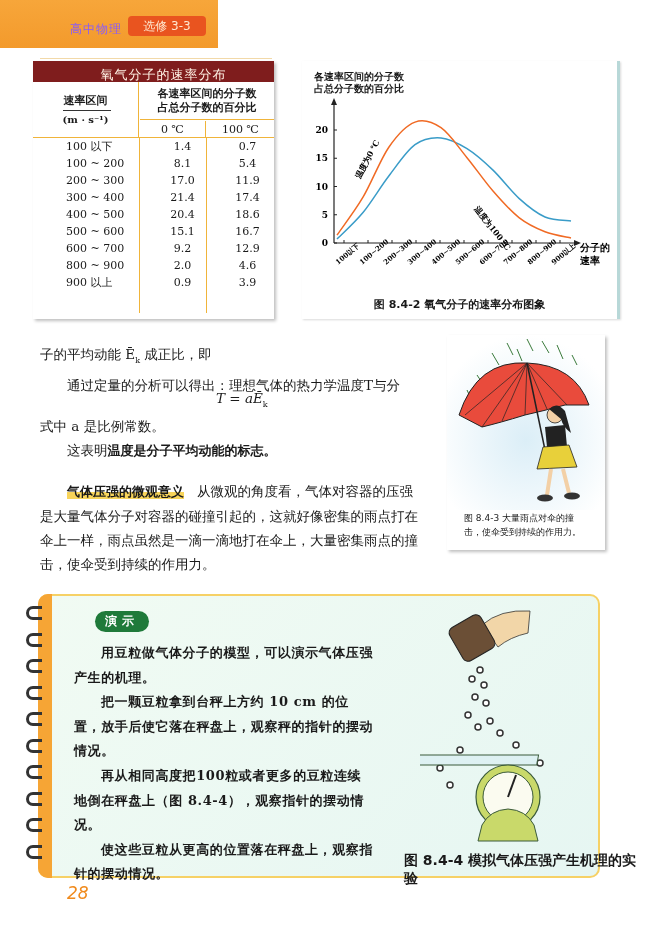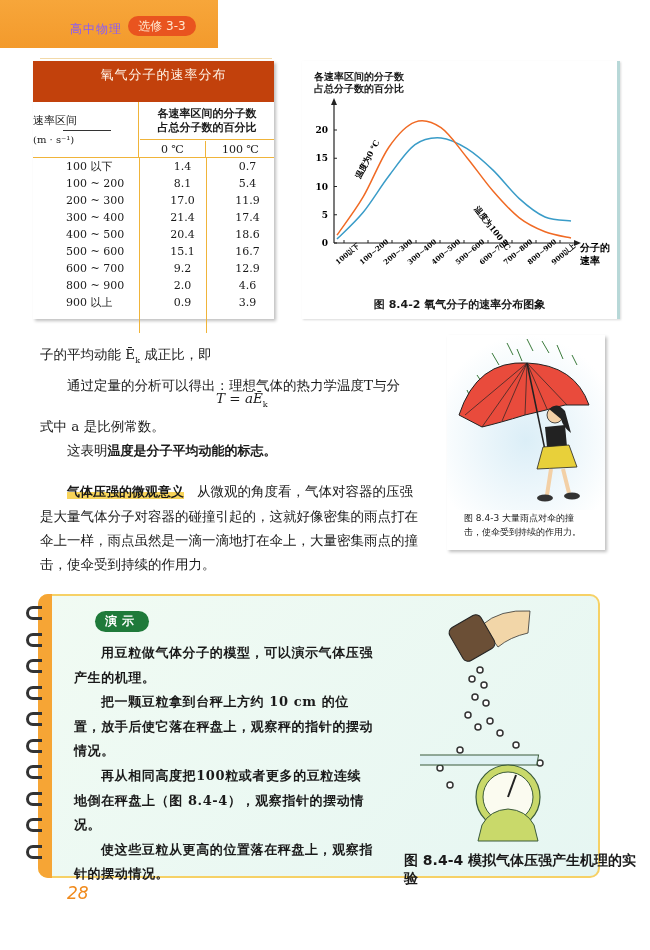--- a/index.html
+++ b/index.html
@@ -9,41 +9,41 @@
   }
   .header-band {
     position: absolute; left: 0; top: 0; width: 218px; height: 48px;
     background: linear-gradient(180deg, #f7a63a 0%, #f39a2c 100%);
   }
   .header-title {
     position: absolute; left: 70px; top: 21px; font-family: "DejaVu Sans", sans-serif;
     font-size: 12px; color: #8b5cf6; letter-spacing: 1px;
   }
   .header-pill {
-    position: absolute; left: 128px; top: 16px; height: 20px; width: 68px; border-radius: 10px;
+    position: absolute; left: 128px; top: 16px; height: 20px; width: 78px; border-radius: 4px;
     background: #e9541f; color: #ffe8d0; font-family: "DejaVu Sans", sans-serif; font-size: 12px;
     line-height: 20px; text-align: center;
   }
   .header-rule {
     position: absolute; left: 40px; top: 58px; width: 232px; height: 1px; background: #f2d9a8;
   }
 
   
   .table-card {
     position: absolute; left: 33px; top: 61px; width: 241px; height: 258px; background: #fff;
     box-shadow: 2px 2px 3px rgba(0,0,0,0.25);
   }
   .table-title {
-    height: 41px; background: #c2410c; color: #fff3e6; font-family: "DejaVu Sans", sans-serif;
+    height: 21px; background: #7f1d1d; color: #fff3e6; font-family: "DejaVu Sans", sans-serif;
     font-size: 13px; text-align: center; line-height: 27px; letter-spacing: 1px; padding-left: 20px;
   }
   .thead { position: relative; height: 56px; border-bottom: 1px solid #f0b43a; }
   .thead .col-range {
     position: absolute; left: 0; top: 0; width: 106px; height: 56px; border-right: 1px solid #f0b43a;
-    font-size: 11px; font-weight: normal;
+    text-align: center; font-size: 11px; font-weight: bold;
   }
   .thead .col-range .t1 { position: absolute; top: 11px; left: 0; right: 0; }
   .thead .col-range .rule { position: absolute; top: 28px; left: 30px; width: 48px; height: 1px; background: #333; }
   .thead .col-range .t2 { position: absolute; top: 32px; left: 0; right: 0; font-size: 10px; }
   .thead .col-pct {
     position: absolute; left: 107px; top: 0; width: 134px; height: 38px; text-align: center;
     font-size: 11px; font-weight: bold; line-height: 14px; padding-top: 5px;
     border-bottom: 1px solid #f0b43a;
   }
   .thead .sub0, .thead .sub100 {

